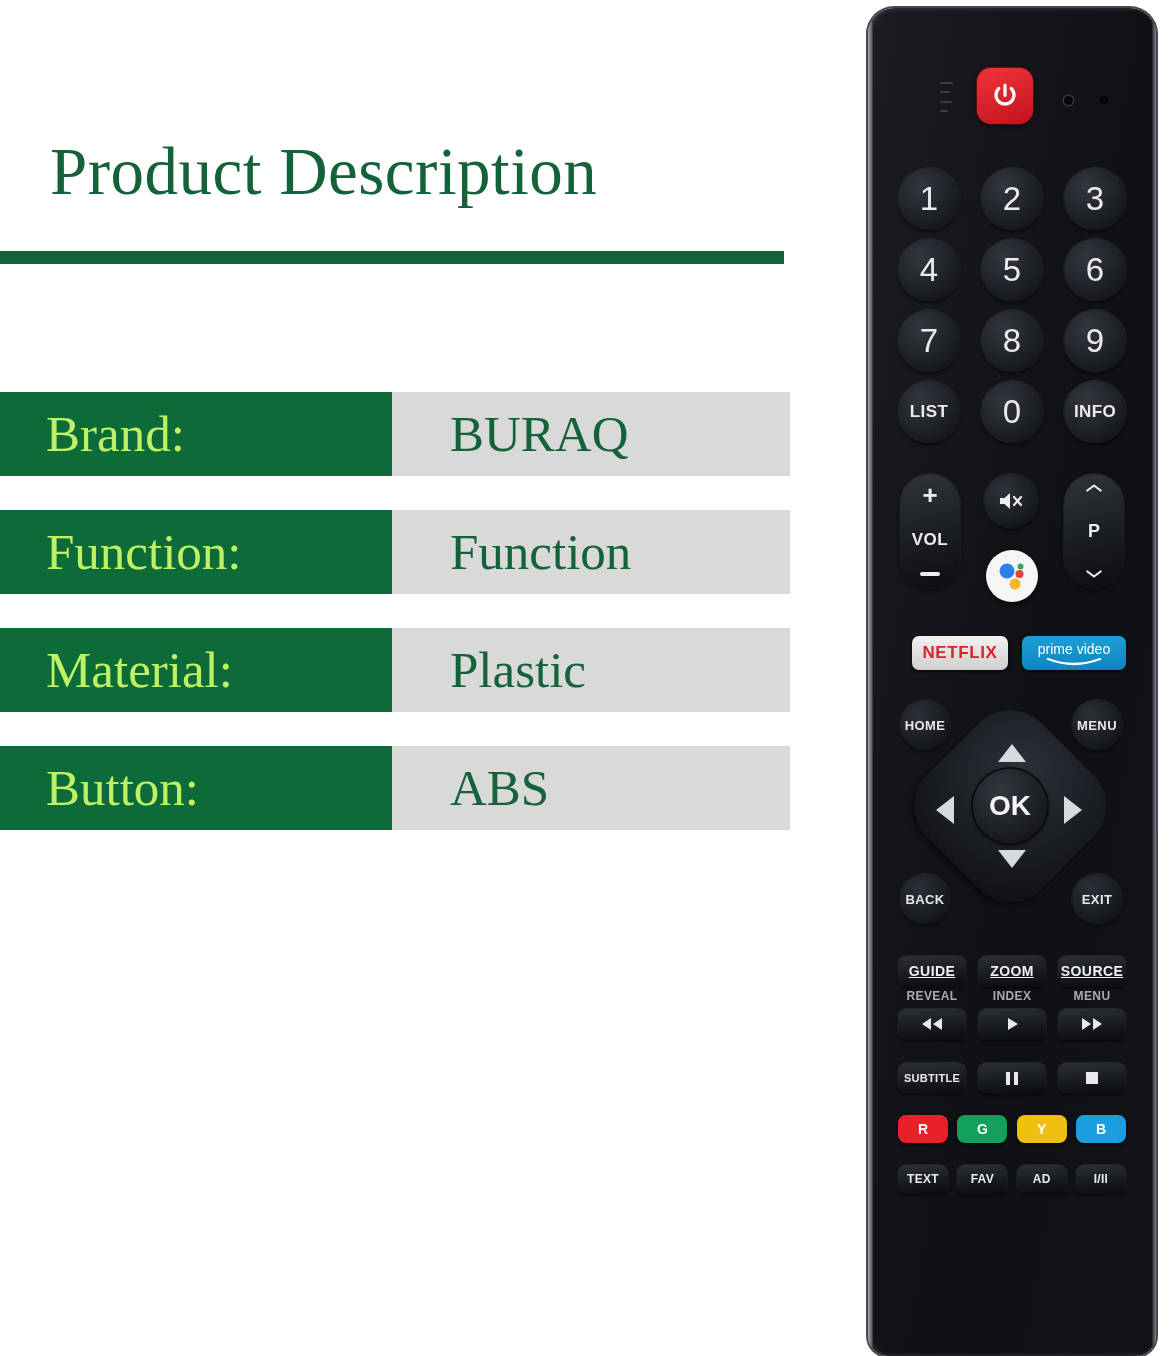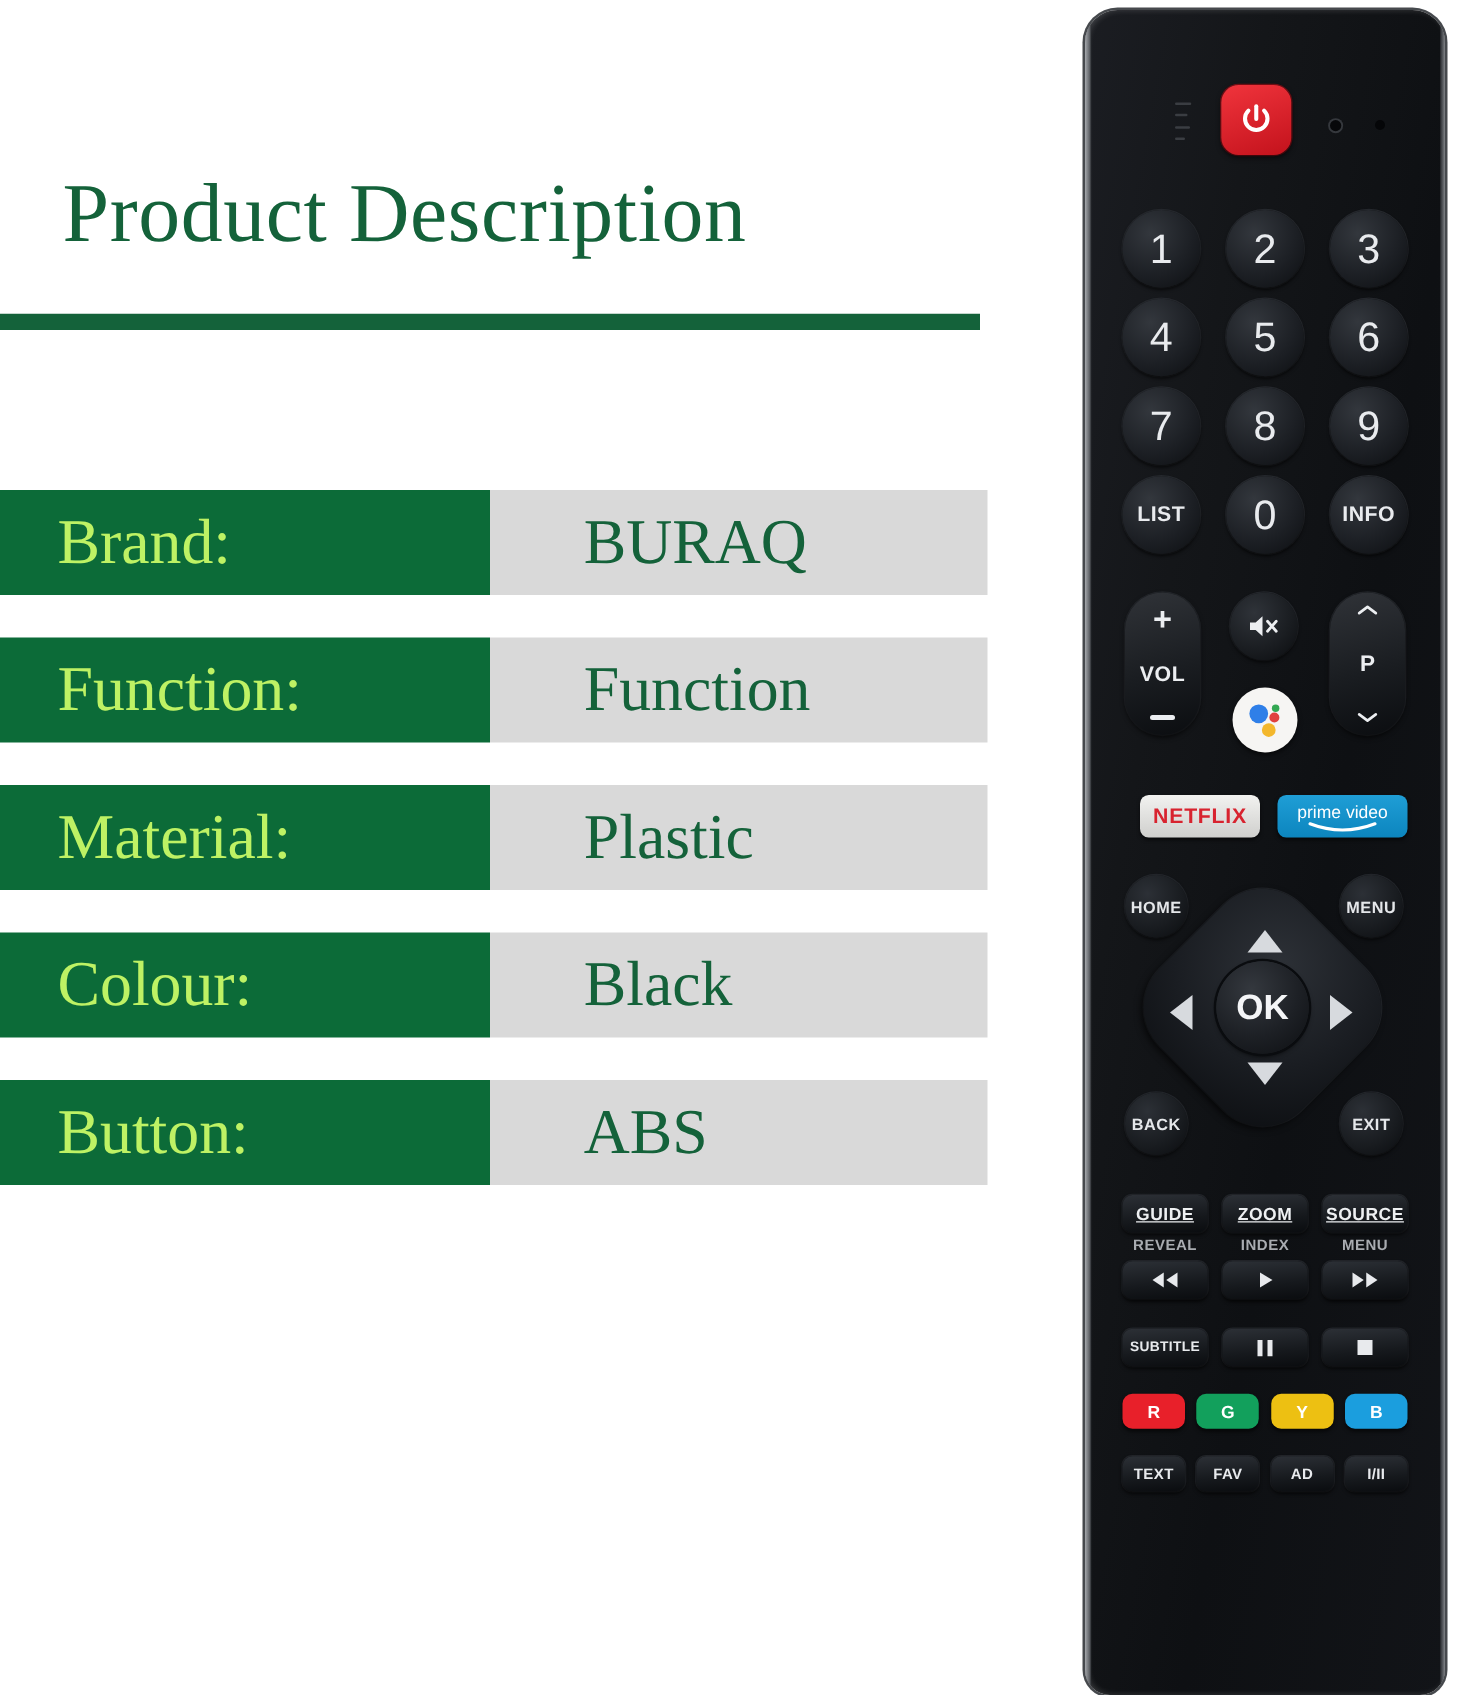--- a/index.html
+++ b/index.html
@@ -38,21 +38,21 @@
     padding-left: 46px;
     color: #bef264;
     font-family: "Liberation Serif", serif;
     font-size: 51px; line-height: 1;
     white-space: nowrap;
   }
   .spec-value {
     width: 398px; height: 100%;
     background: #d9d9d9;
     display: flex; align-items: center;
-    padding-left: 75px;
+    padding-left: 58px;
     color: #14623a;
     font-family: "Liberation Serif", serif;
     font-size: 51px; line-height: 1;
     white-space: nowrap;
   }
 
   
   .remote {
     position: absolute; left: 868px; top: 8px;
     width: 288px; height: 1348px;
@@ -294,24 +294,20 @@
       <div class="spec-row">
         <div class="spec-label">Function:</div>
         <div class="spec-value">Function</div>
       </div>
 
       <div class="spec-row">
         <div class="spec-label">Material:</div>
         <div class="spec-value">Plastic</div>
       </div>
 
-      <div class="spec-row">
-        <div class="spec-label">Colour:</div>
-        <div class="spec-value">Black</div>
-      </div>
 
       <div class="spec-row">
         <div class="spec-label">Button:</div>
         <div class="spec-value">ABS</div>
       </div>
 
     </div>
   </div>
 
   <div class="remote">

